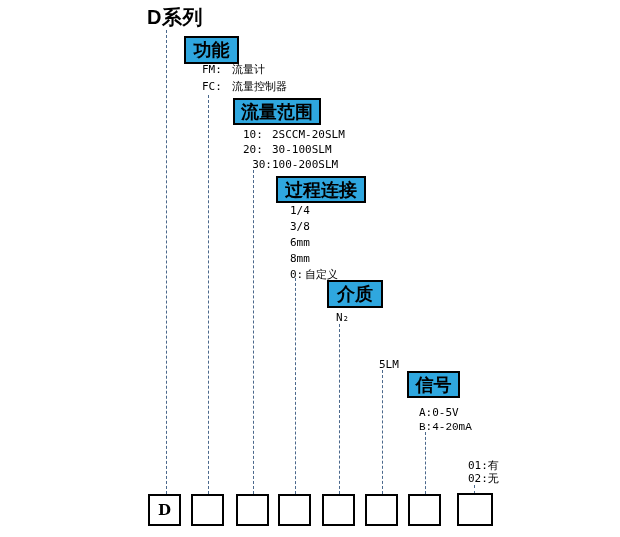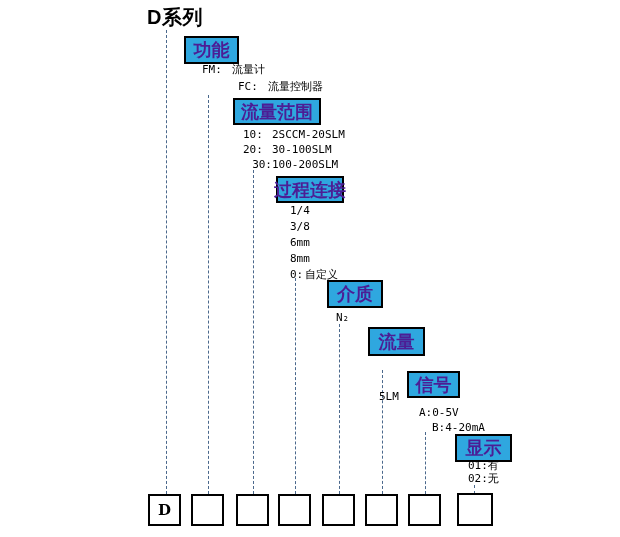--- a/index.html
+++ b/index.html
@@ -19,21 +19,21 @@
   }
   .vline{
     position:absolute;
     width:0;
     border-left:1px dashed #4a688c;
   }
   .bluebox{
     position:absolute;
     background:#2fa7df;
     border:2px solid #000000;
-    color:#4c1d95;
+    color:#000000;
     font-weight:bold;
     font-size:18px;
     display:flex;
     align-items:center;
     justify-content:center;
     white-space:nowrap;
     z-index:2;
     box-sizing:border-box;
   }
   .opt{
@@ -77,57 +77,55 @@
   <div class="vline" style="left:295px;top:278px;height:216px;"></div>
   <div class="vline" style="left:339px;top:324px;height:170px;"></div>
   <div class="vline" style="left:382px;top:370px;height:124px;"></div>
   <div class="vline" style="left:425px;top:432px;height:62px;"></div>
   <div class="vline" style="left:474px;top:485px;height:9px;"></div>
 
   <div class="bluebox" style="left:184px;top:36px;width:55px;height:28px;">功能</div>
   <div class="opt g-func" style="left:202px;top:63px;">
     <span class="opt-code">FM:</span><span class="opt-desc">流量计</span>
   </div>
-  <div class="opt g-func" style="left:202px;top:80px;margin-left:36px;">
+  <div class="opt g-func" style="left:202px;top:80px;">
     <span class="opt-code">FC:</span><span class="opt-desc">流量控制器</span>
   </div>
 
   <div class="bluebox" style="left:233px;top:98px;width:88px;height:27px;">流量范围</div>
   <div class="opt g-range" style="left:243px;top:128px;">
     <span class="opt-code">10:</span><span class="opt-desc">2SCCM-20SLM</span>
   </div>
   <div class="opt g-range" style="left:243px;top:143px;">
     <span class="opt-code">20:</span><span class="opt-desc">30-100SLM</span>
   </div>
   <div class="opt g-range" style="left:243px;top:158px;text-align:right;">
     <span class="opt-code">30:</span><span class="opt-desc">100-200SLM</span>
   </div>
 
-  <div class="bluebox" style="left:276px;top:176px;width:68px;height:27px;">过程连接</div>
+  <div class="bluebox" style="left:276px;top:176px;width:90px;height:27px;">过程连接</div>
   <div class="opt" style="left:290px;top:204px;">1/4</div>
   <div class="opt" style="left:290px;top:220px;">3/8</div>
   <div class="opt" style="left:290px;top:236px;">6mm</div>
   <div class="opt" style="left:290px;top:252px;">8mm</div>
   <div class="opt g-conn0" style="left:290px;top:268px;">
     <span class="opt-code">0:</span><span class="opt-desc">自定义</span>
   </div>
 
   <div class="bluebox" style="left:327px;top:280px;width:56px;height:28px;">介质</div>
   <div class="opt" style="left:336px;top:311px;">N₂</div>
 
-  <div class="bluebox" style="left:368px;top:327px;width:57px;height:29px;">流量</div>
-  <div class="opt" style="left:379px;top:358px;margin-top:32px;">5LM</div>
+  <div class="opt" style="left:379px;top:358px;">5LM</div>
 
   <div class="bluebox" style="left:407px;top:371px;width:53px;height:27px;">信号</div>
   <div class="opt" style="left:419px;top:406px;">A:0-5V</div>
-  <div class="opt" style="left:432px;top:421px;">B:4-20mA</div>
+  <div class="opt" style="left:419px;top:421px;font-family:Liberation Mono, monospace;">B:4-20mA</div>
 
   <div class="opt" style="left:468px;top:459px;">01:有</div>
   <div class="opt" style="left:468px;top:472px;">02:无</div>
-  <div class="bluebox" style="left:455px;top:434px;width:57px;height:28px;">显示</div>
 
   <div class="codebox" style="left:148px;top:494px;">D</div>
   <div class="codebox" style="left:191px;top:494px;"></div>
   <div class="codebox" style="left:236px;top:494px;"></div>
   <div class="codebox" style="left:278px;top:494px;"></div>
   <div class="codebox" style="left:322px;top:494px;"></div>
   <div class="codebox" style="left:365px;top:494px;"></div>
   <div class="codebox" style="left:408px;top:494px;"></div>
   <div class="codebox" style="left:457px;top:493px;width:32px;height:29px;"></div>
 

